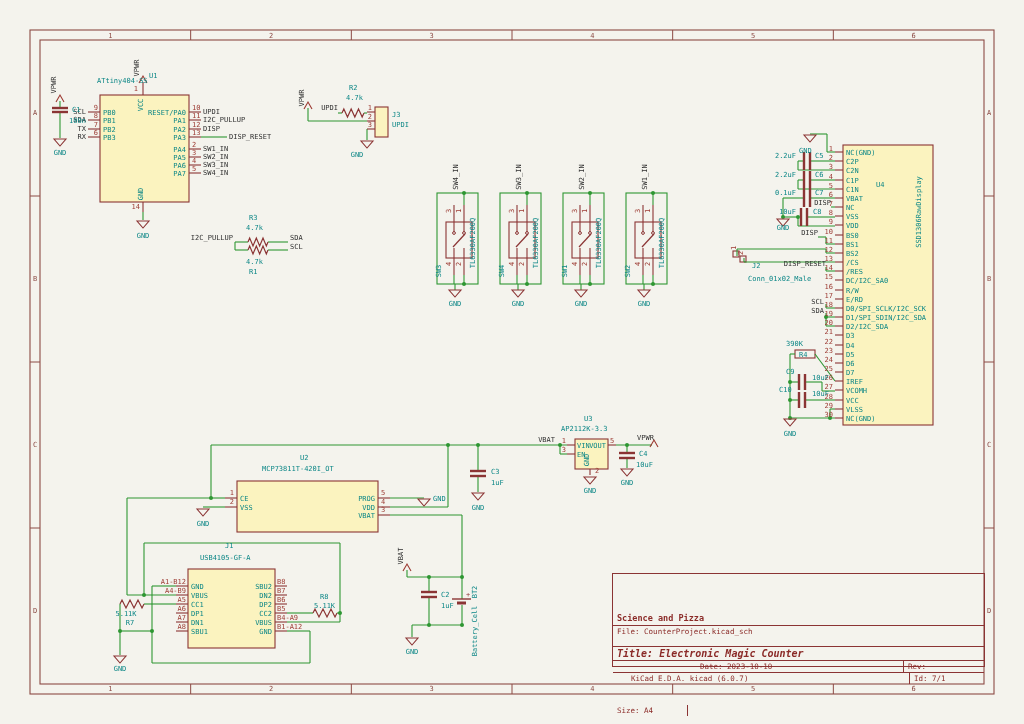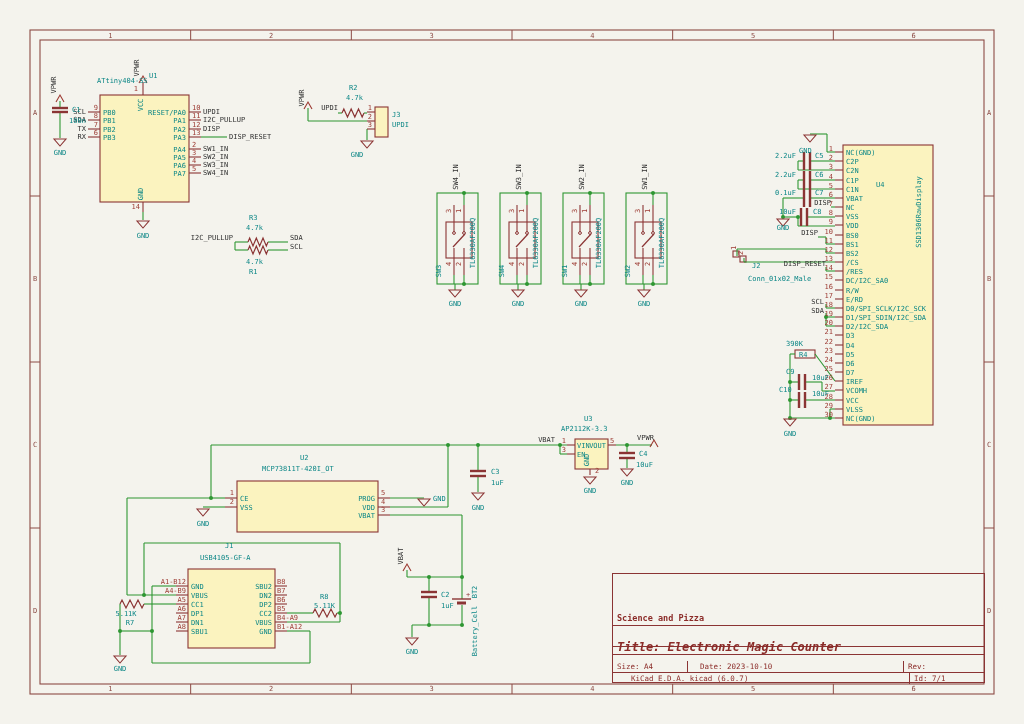--- a/index.html
+++ b/index.html
@@ -6,33 +6,33 @@
   #stage{position:relative;width:1024px;height:724px;background:var(--bg,#f4f3ed);overflow:hidden;
          font-family:"DejaVu Sans Mono",monospace;}
   svg{position:absolute;left:0;top:0;}
   .tx{font-family:"DejaVu Sans Mono",monospace;font-size:7px;}
   .tk{fill:var(--lbl,#2f2f2f);}
   .tt{fill:var(--teal,#0b8686);}
   .tr{fill:var(--pinnum,#9c3a32);}
   .tm{fill:var(--outline,#8b3434);}
   .tf{fill:var(--frame,#8c4a44);}
   
-  #titleblock{position:absolute;left:612px;top:573px;width:373px;height:110px;
+  #titleblock{position:absolute;left:612px;top:573px;width:373px;height:94px;
     border:1px solid var(--outline,#8b3434);box-sizing:border-box;color:var(--tbred,#8b2b28);
     font-size:7.5px;line-height:1.35;}
   #titleblock .row{position:absolute;left:0;right:0;box-sizing:border-box;padding:1px 4px;}
   .tb-company{top:0;height:52px;border-bottom:1px solid var(--outline);font-weight:bold;font-size:8.5px;
     display:flex;align-items:flex-end;}
   .tb-mid{top:52px;height:21px;border-bottom:1px solid var(--outline);}
-  .tb-title{top:67px;height:14px;border-bottom:1px solid var(--outline);font-weight:bold;font-style:italic;
-    font-size:12px;display:flex;align-items:center;}
+  .tb-title{top:73px;height:14px;border-bottom:1px solid var(--outline);font-weight:bold;font-style:italic;
+    font-size:10px;display:flex;align-items:center;}
   .tb-r4{top:87px;height:12px;border-bottom:1px solid var(--outline);display:flex;padding:0!important;}
   .tb-r5{top:99px;height:11px;display:flex;padding:0!important;margin-left:14px;}
   .tb-c{box-sizing:border-box;padding:1px 4px;height:100%;}
-  .tb-c1{width:75px;border-right:1px solid var(--outline);}
+  .tb-c1{width:75px;border-right:1px solid var(--outline);margin-top:44px;}
   .tb-c2{width:208px;border-right:1px solid var(--outline);margin-left:8px;}
   .tb-c3{flex:1;}
   .tb-c1w{width:283px;border-right:1px solid var(--outline);}
   .bold{font-weight:normal;}
 </style>
 </head>
 <body>
 
 <div id="stage">
   <svg id="schem" width="1024" height="724" viewBox="0 0 1024 724">
@@ -636,20 +636,21 @@
       <text x="441" y="597" class="tx tt" text-anchor="start" font-size="7">C2</text>
       <text x="441" y="608" class="tx tt" text-anchor="start" font-size="7">1uF</text>
       <text x="466" y="597" class="tx tm" text-anchor="start" font-size="7">+</text>
       <text x="477" y="592" class="tx tt" text-anchor="middle" font-size="7" transform="rotate(-90 477 592)">BT2</text>
       <text x="477" y="631" class="tx tt" text-anchor="middle" font-size="7" transform="rotate(-90 477 631)">Battery_Cell</text>
       <text x="412" y="654" class="tx tt" text-anchor="middle" font-size="7">GND</text>
     </svg>
   <div id="titleblock">
     <div class="row tb-company">Science and Pizza</div>
     <div class="row tb-mid">
+      <div>File: CounterProject.kicad_sch</div>
     </div>
     <div class="row tb-title">Title: Electronic Magic Counter</div>
     <div class="row tb-r4">
       <div class="tb-c tb-c1">Size: A4</div>
       <div class="tb-c tb-c2">Date: 2023-10-10</div>
       <div class="tb-c tb-c3 bold">Rev:</div>
     </div>
     <div class="row tb-r5">
       <div class="tb-c tb-c1w">KiCad E.D.A.  kicad (6.0.7)</div>
       <div class="tb-c tb-c3">Id: 7/1</div>

